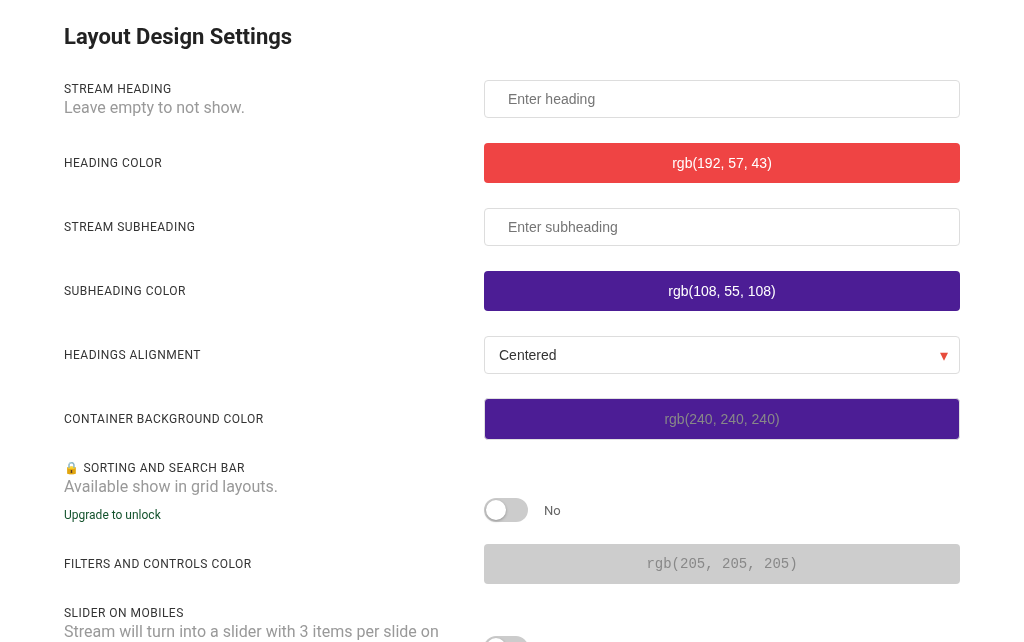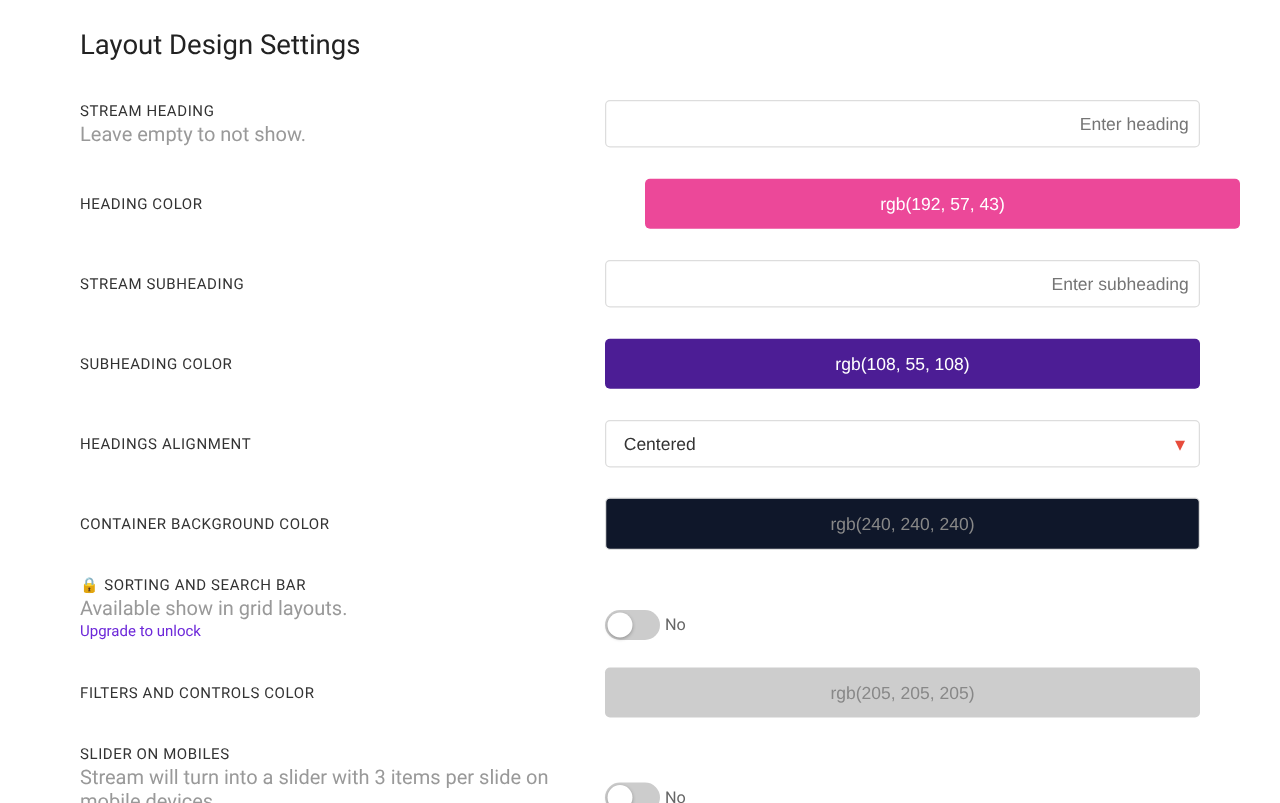--- a/index.html
+++ b/index.html
@@ -9,21 +9,21 @@
       color: #333;
       font-size: 14px;
     }
     .page-container {
       max-width: 960px;
       margin: 0 auto;
       padding: 24px 32px;
     }
     .page-title {
       font-size: 22px;
-      font-weight: 400;
+      font-weight: 700;
       color: #222;
       margin-bottom: 28px;
     }
     .settings-row {
       display: flex;
       align-items: center;
       margin-bottom: 20px;
       min-height: 44px;
     }
     .settings-row.align-top {
@@ -41,52 +41,52 @@
       color: #333;
       text-transform: uppercase;
     }
     .label-sub {
       font-size: 16px;
       color: #999;
       margin-top: 2px;
     }
     .label-link {
       font-size: 12px;
-      color: #6d28d9;
+      color: #14532d;
       text-decoration: none;
       display: block;
-      margin-top: 2px;
+      margin-top: 12px;
     }
     .control-col {
       flex: 1;
     }
     .text-input {
       width: 100%;
       border: 1px solid #ddd;
       border-radius: 4px;
-      padding: 10px 8px;
+      padding: 10px 23px;
       font-size: 14px;
       color: #aaa;
       outline: none;
       background: #fff;
-      text-align: right;
     }
     .color-swatch {
       width: 100%;
       border-radius: 4px;
       padding: 12px 14px;
       font-size: 14px;
       font-weight: 500;
       text-align: center;
       cursor: pointer;
       border: none;
       color: #fff;
     }
     .color-swatch.light-text {
       color: #888;
+      font-family: Liberation Mono, monospace;
     }
     .select-wrapper {
       position: relative;
       width: 100%;
     }
     .select-control {
       width: 100%;
       border: 1px solid #ddd;
       border-radius: 4px;
       padding: 10px 36px 10px 14px;
@@ -103,21 +103,21 @@
       right: 12px;
       top: 50%;
       transform: translateY(-50%);
       pointer-events: none;
       color: #e74c3c;
       font-size: 16px;
     }
     .toggle-wrapper {
       display: flex;
       align-items: center;
-      gap: 4px;
+      gap: 16px;
     }
     .toggle-track {
       width: 44px;
       height: 24px;
       background: #ccc;
       border-radius: 12px;
       position: relative;
       cursor: pointer;
       flex-shrink: 0;
     }
@@ -142,21 +142,21 @@
     }
     .container-bg-swatch {
       width: 100%;
       border-radius: 4px;
       padding: 12px 14px;
       font-size: 14px;
       text-align: center;
       cursor: pointer;
       border: 1px solid #e0e0e0;
       color: #888;
-      background: #0f172a;
+      background: #4c1d95;
     }
   </style>
 </head>
 <body>
 
 <div class="page-container">
   <h1 class="page-title">Layout Design Settings</h1>
 
   <div class="settings-row">
     <div class="label-col">
@@ -166,21 +166,21 @@
     <div class="control-col">
       <input type="text" class="text-input" placeholder="Enter heading" value="" style="">
     </div>
   </div>
 
   <div class="settings-row">
     <div class="label-col">
       <div class="label-text">HEADING COLOR</div>
     </div>
     <div class="control-col">
-      <button class="color-swatch" style="background-color: #ec4899; margin-left: 32px;">rgb(192, 57, 43)</button>
+      <button class="color-swatch" style="background-color: #ef4444;">rgb(192, 57, 43)</button>
     </div>
   </div>
 
   <div class="settings-row">
     <div class="label-col">
       <div class="label-text">STREAM SUBHEADING</div>
     </div>
     <div class="control-col">
       <input type="text" class="text-input" placeholder="Enter subheading" value="" style="">
     </div>

